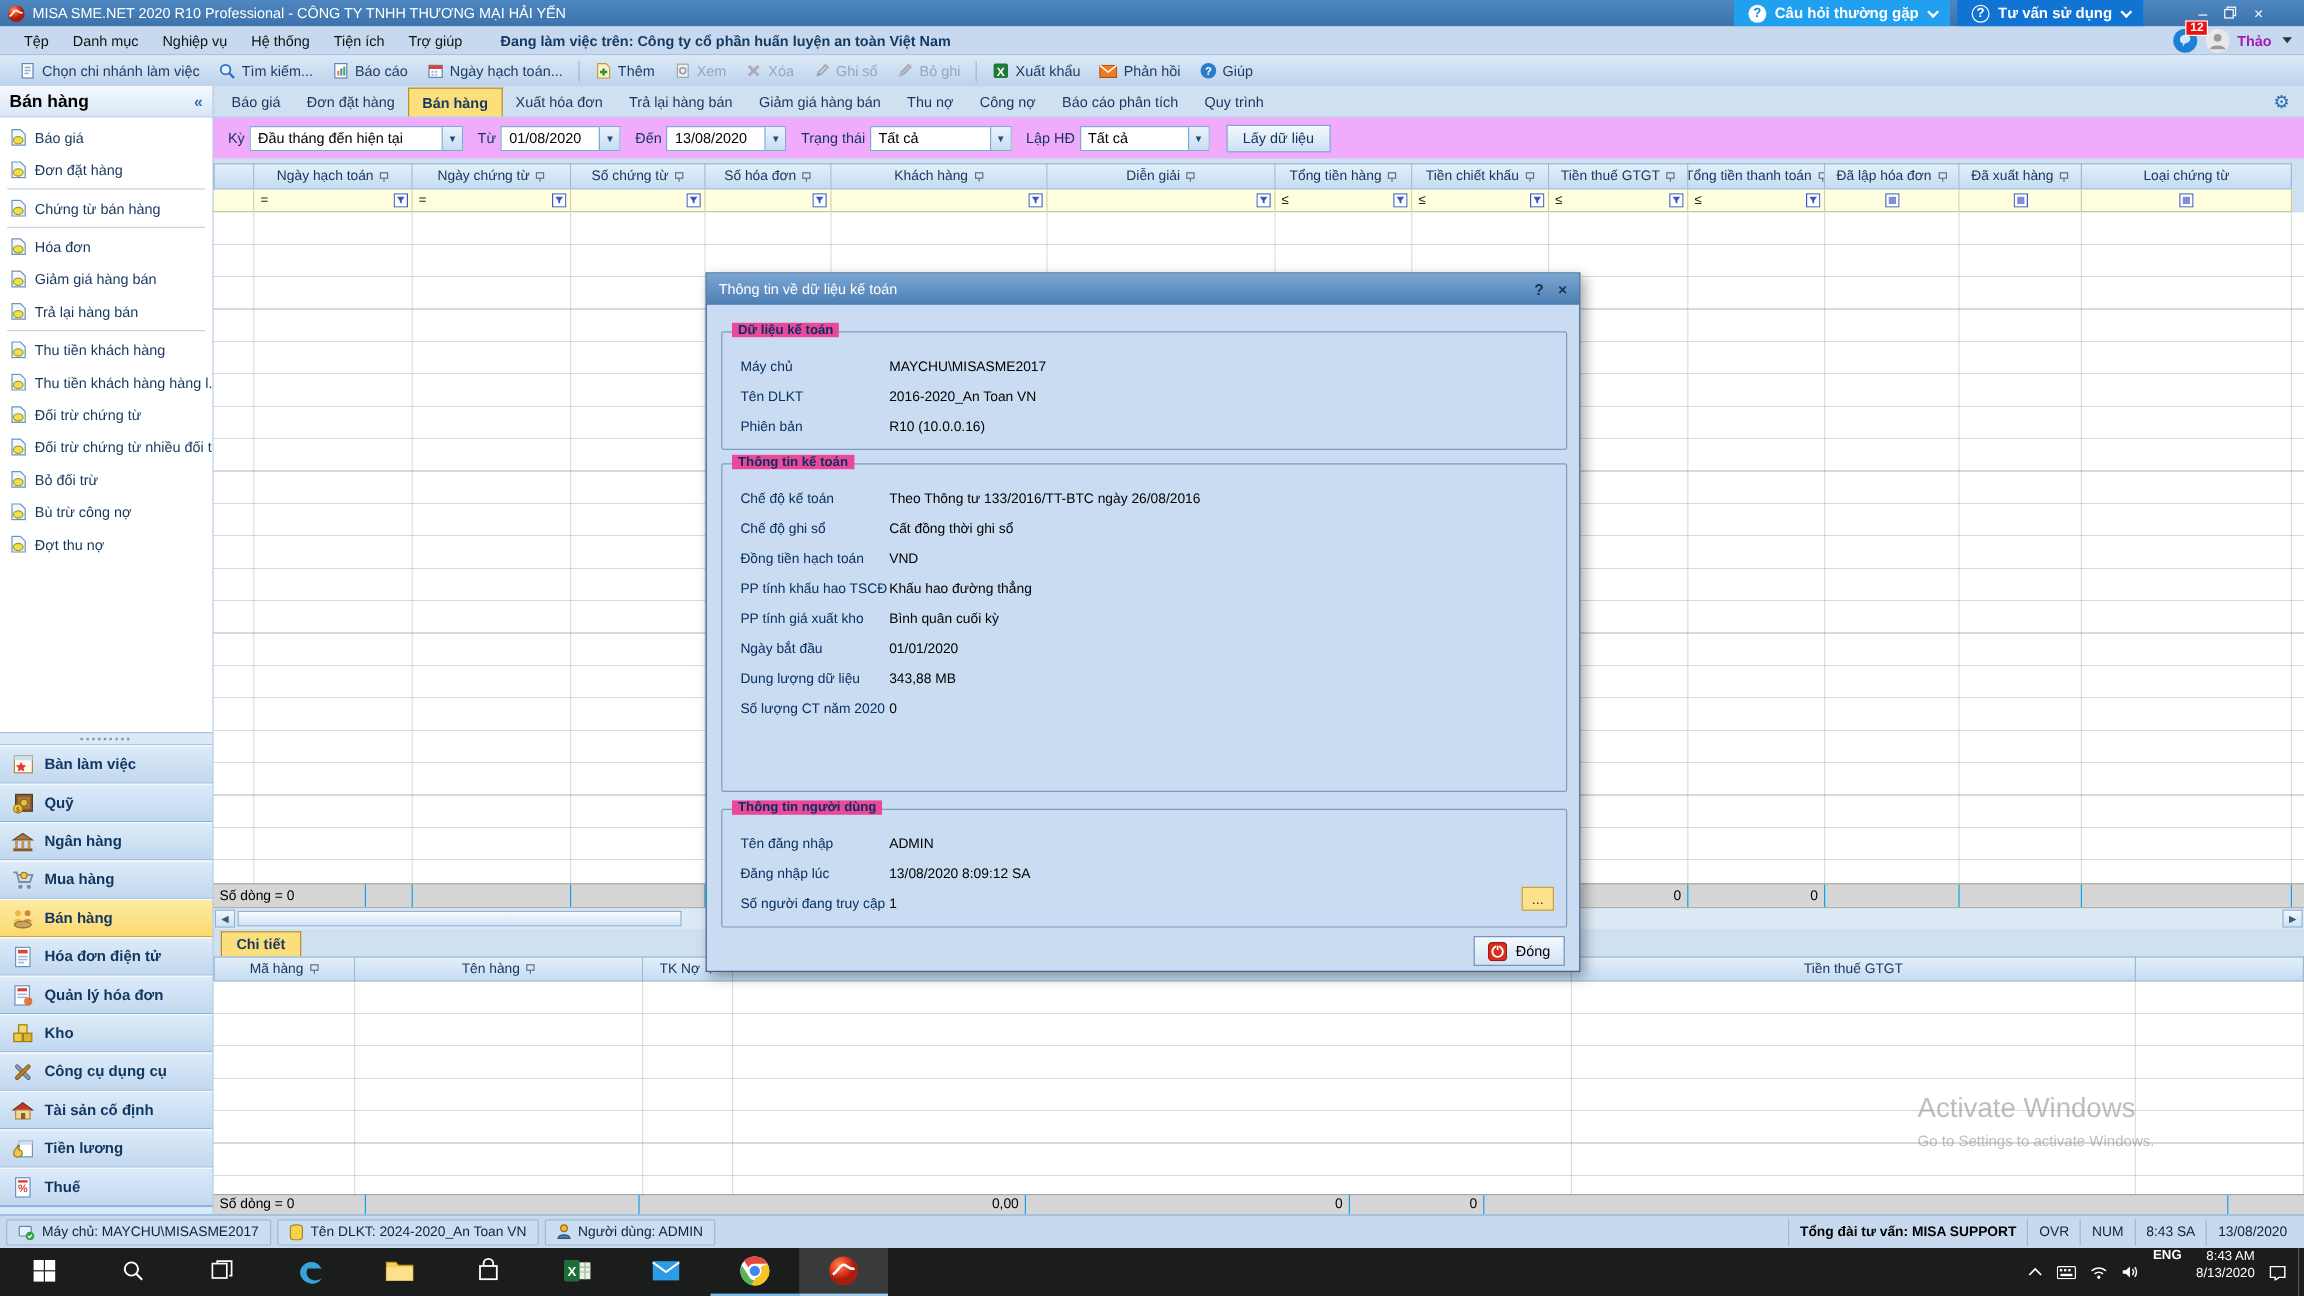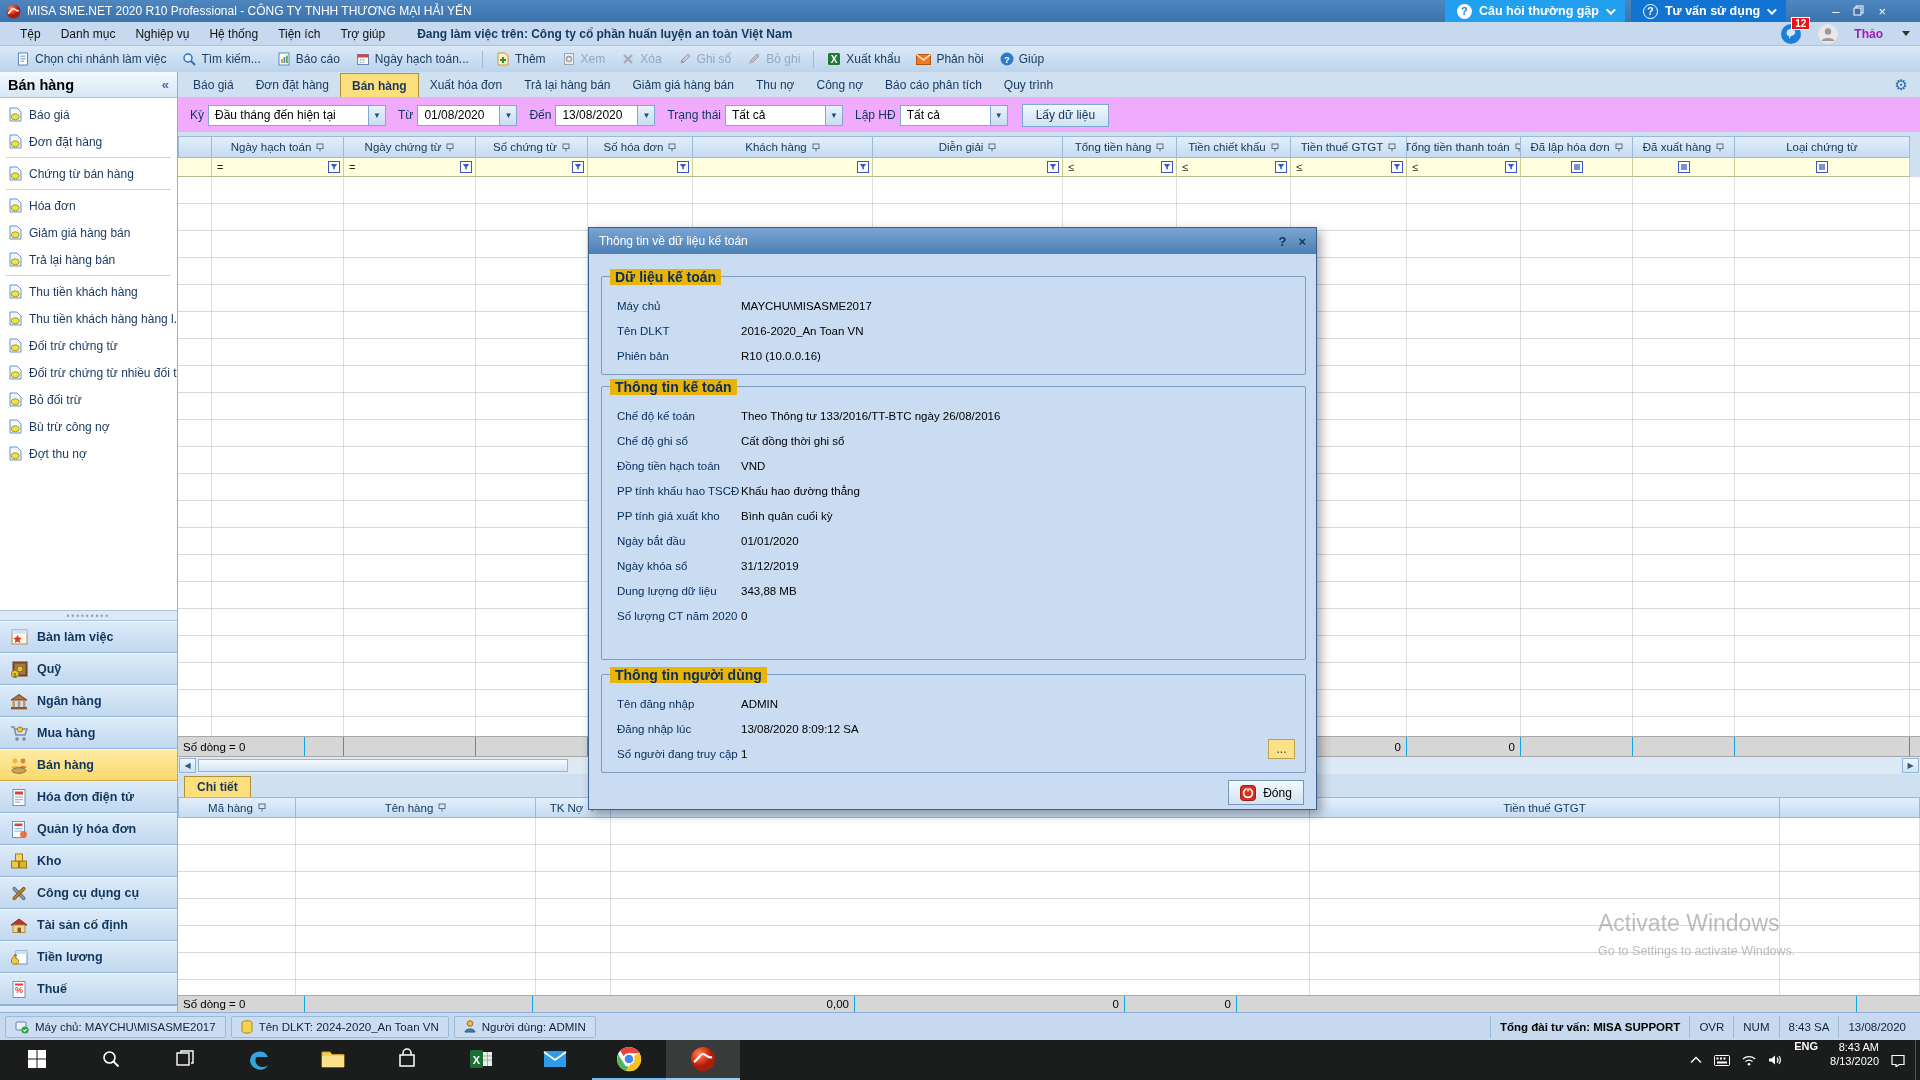--- a/index.html
+++ b/index.html
@@ -13,21 +13,21 @@
 .help-btn.faq{background:#22a0f0}
 .help-btn.adv{background:#1173d2}
 .chev{width:7px;height:7px;border:solid #fff;border-width:0 2px 2px 0;transform:rotate(45deg) translateY(-2px)}
 .q-circle{width:15px;height:15px;border-radius:50%;background:#fff;color:#1386d8;font-weight:bold;font-size:11px;display:flex;align-items:center;justify-content:center}
 .win-controls{display:flex;gap:14px;margin:0 28px 0 40px;font-size:13px;color:#fff}
 .win-controls span{cursor:pointer}
 
 #menubar{position:absolute;left:0;top:22px;width:1920px;height:24px;background:#c6d9ee;border-bottom:1px solid #aac5e2;display:flex;align-items:center;font-size:12px;color:#111;padding:0 10px}
 .menu-item{padding:3px 10px;cursor:pointer}
 #working-on{font-weight:bold;color:#12395f;margin-left:22px}
-#menubar .right{margin-left:auto;display:flex;align-items:center;gap:16px}
+#menubar .right{margin-left:auto;display:flex;align-items:center;gap:6px}
 .badge{position:absolute;top:-6px;right:-8px;background:#e11;color:#fff;font-size:10px;font-weight:bold;padding:0 3px;border:1px solid #fff}
 #user-name{font-weight:bold;color:#a21caf;font-size:12px}
 .dd-arrow{width:0;height:0;border-left:4px solid transparent;border-right:4px solid transparent;border-top:5px solid #333;margin-left:3px}
 
 #toolbar{position:absolute;left:0;top:46px;width:1920px;height:26px;background:linear-gradient(#dce9f7,#bcd3ec);display:flex;align-items:center;font-size:12px;color:#1c3e63;padding:0 8px}
 .tbtn{display:flex;gap:5px;padding:3px 8px;align-items:center;cursor:pointer;white-space:nowrap}
 .tbtn.disabled{color:#96a7ba}
 .tsep{width:1px;height:17px;background:#9db9d6;margin:0 5px}
 
 #sidebar{position:absolute;left:0;top:72px;width:178px;height:940px;background:#fff;border-right:1px solid #8fb0d4;display:flex;flex-direction:column}
@@ -91,21 +91,21 @@
 .tk-btn.active{background:#383b3a;border-bottom:2px solid #9ccdf0}
 #tray{margin-left:auto;display:flex;gap:12px;padding:0 10px;font-size:11px}
 #tk-clock{text-align:right;line-height:1.3;font-size:11px}
 #show-desktop{width:5px;border-left:1px solid #555;height:100%}
 
 #dialog{position:absolute;left:588px;top:227px;width:729px;height:583px;background:#c9dcf2;border:1px solid #38618f;box-shadow:4px 4px 10px rgba(0,0,0,.35);z-index:60}
 #dlg-title{height:26px;background:linear-gradient(#7aa5d2,#4c7fb4);color:#fff;display:flex;align-items:center;padding:0 10px;font-size:12px}
 #dlg-title .dbtns{margin-left:auto;display:flex;gap:12px;color:#173352;font-weight:bold;font-size:13px}
 #dlg-title .dbtns span{cursor:pointer}
 .dlg-grp{position:absolute;left:12px;width:705px;border:1px solid #7d9cc0;border-radius:2px;padding-top:16px}
-.dlg-grp-title{position:absolute;top:-8px;left:8px;background:#eab308;padding:0 5px;font-weight:bold;font-size:14px;color:#0b3060}
+.dlg-grp-title{position:absolute;top:-8px;left:8px;background:#ec4899;padding:0 5px;font-weight:bold;font-size:11px;color:#0b3060}
 .dlg-row{height:25px;display:flex;align-items:center;padding-left:15px;font-size:11.5px;color:#000}
 .dlg-row .lbl{width:124px;flex:none;color:#0b3060}
 #btn-more{position:absolute;left:679px;top:511px;width:27px;height:20px;background:#fbe289;border:1px solid #c0a04e;text-align:center;font-size:12px;line-height:18px;cursor:pointer;z-index:2}
 #btn-dong{position:absolute;right:12px;top:552px;width:76px;height:25px;border:1px solid #7396bd;background:linear-gradient(#f4f9fd,#d2e3f4);display:flex;align-items:center;justify-content:center;gap:7px;font-size:12px;color:#000;cursor:pointer}
 
 #watermark{position:absolute;left:1598px;top:910px;z-index:40;pointer-events:none}
 #watermark .l1{font-size:23px;color:rgba(135,135,135,.55)}
 #watermark .l2{font-size:12.5px;margin-top:7px;color:rgba(145,145,145,.6)}
 </style>
 </head>
@@ -1046,24 +1046,20 @@
         </div>
         <div class="dlg-row">
           <span class="lbl">PP tính giá xuất kho</span>
           <span class="val">Bình quân cuối kỳ</span>
         </div>
         <div class="dlg-row">
           <span class="lbl">Ngày bắt đầu</span>
           <span class="val">01/01/2020</span>
         </div>
         <div class="dlg-row">
-          <span class="lbl">Ngày khóa sổ</span>
-          <span class="val">31/12/2019</span>
-        </div>
-        <div class="dlg-row">
           <span class="lbl">Dung lượng dữ liệu</span>
           <span class="val">343,88 MB</span>
         </div>
         <div class="dlg-row">
           <span class="lbl">Số lượng CT năm 2020</span>
           <span class="val">0</span>
         </div>
       </div>
       <div class="dlg-grp" style="top: 446px; height: 99px;">
         <span class="dlg-grp-title">Thông tin người dùng</span>

